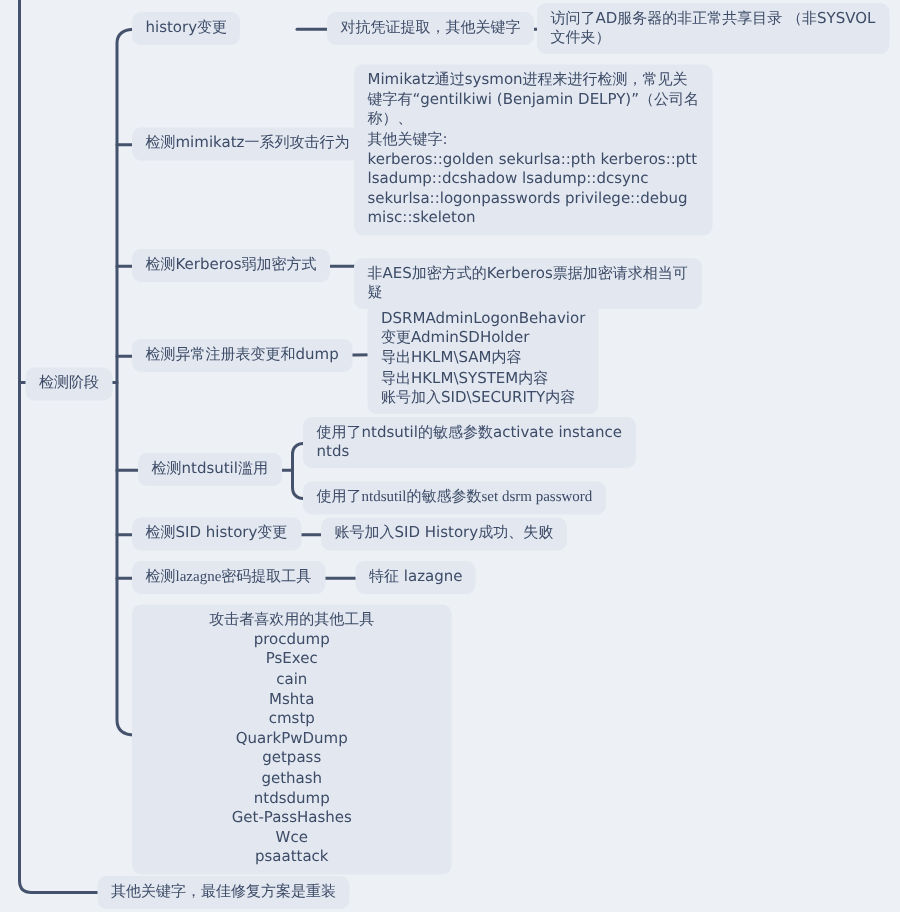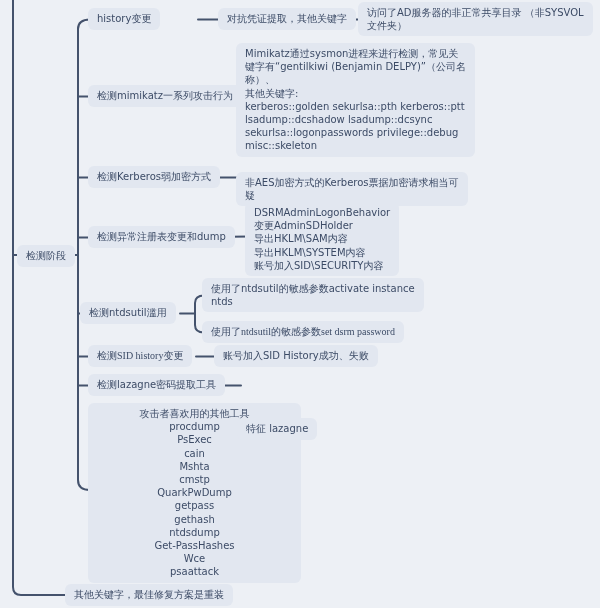--- a/index.html
+++ b/index.html
@@ -50,23 +50,23 @@
     <path d="M214 385.5 H241"></path>
   </g>
 </svg>
 
 <div class="node" style="left:17px;top:245px;">检测阶段</div>
 
 <div class="node" style="left:88px;top:8px;">history变更</div>
 <div class="node" style="left:88px;top:85px;">检测mimikatz一系列攻击行为</div>
 <div class="node" style="left:88px;top:166px;">检测Kerberos弱加密方式</div>
 <div class="node" style="left:88px;top:226px;">检测异常注册表变更和dump</div>
-<div class="node" style="left:80px;top:302px;">检测ntdsutil滥用</div>
-<div class="node" style="left:88px;top:345px;font-family:Liberation Serif, serif;">检测SID history变更</div>
-<div class="node" style="left:88px;top:374px;">检测lazagne密码提取工具</div>
+<div class="node" style="left:92px;top:302px;">检测ntdsutil滥用</div>
+<div class="node" style="left:88px;top:345px;">检测SID history变更</div>
+<div class="node" style="left:88px;top:374px;font-family:Liberation Serif, serif;">检测lazagne密码提取工具</div>
 <div class="node block tools" style="left:88px;top:403px;">攻击者喜欢用的其他工具
 procdump
 PsExec
 cain
 Mshta
 cmstp
 QuarkPwDump
 getpass
 gethash
 ntdsdump
@@ -95,15 +95,15 @@
 导出HKLM\SAM内容
 导出HKLM\SYSTEM内容
 账号加入SID\SECURITY内容</div>
 
 <div class="node block" style="left:202px;top:278px;">使用了ntdsutil的敏感参数activate instance
 ntds</div>
 <div class="node" style="left:202px;top:321px;font-family:Liberation Serif, serif;">使用了ntdsutil的敏感参数set dsrm password</div>
 
 <div class="node" style="left:214px;top:345px;">账号加入SID History成功、失败</div>
 
-<div class="node" style="left:237px;top:374px;margin-top:44px;">特征 lazagne</div>
+<div class="node" style="left:237px;top:374px;">特征 lazagne</div>
 
 <div class="node" style="left:65px;top:584px;">其他关键字，最佳修复方案是重装</div>
 
 </body></html>

